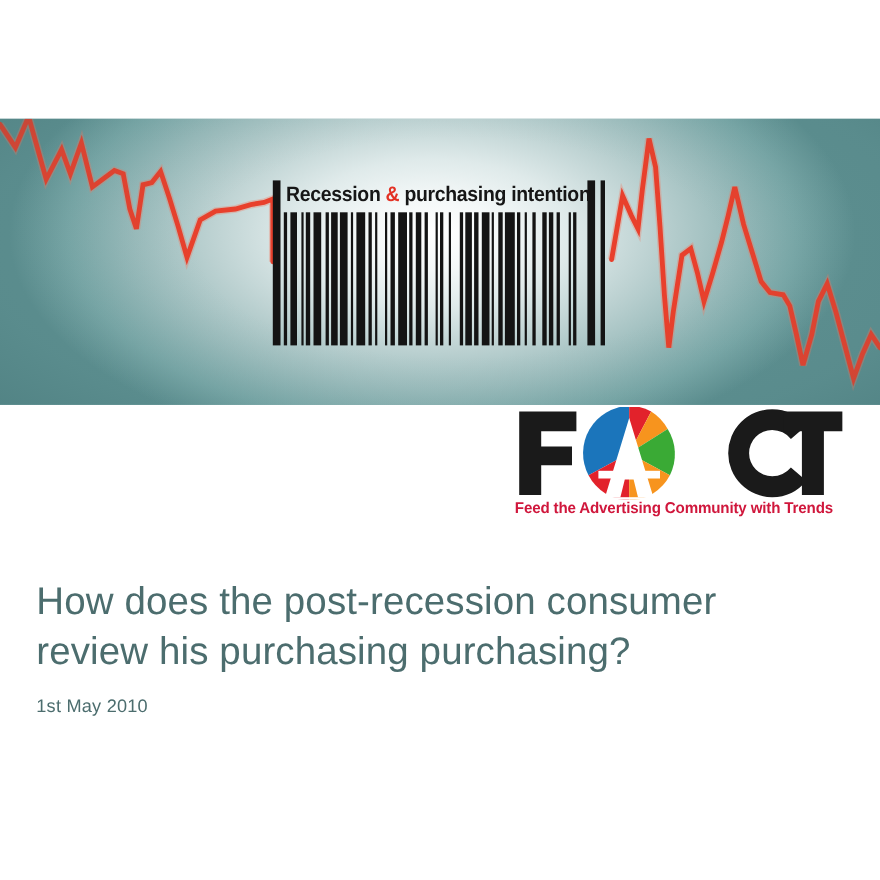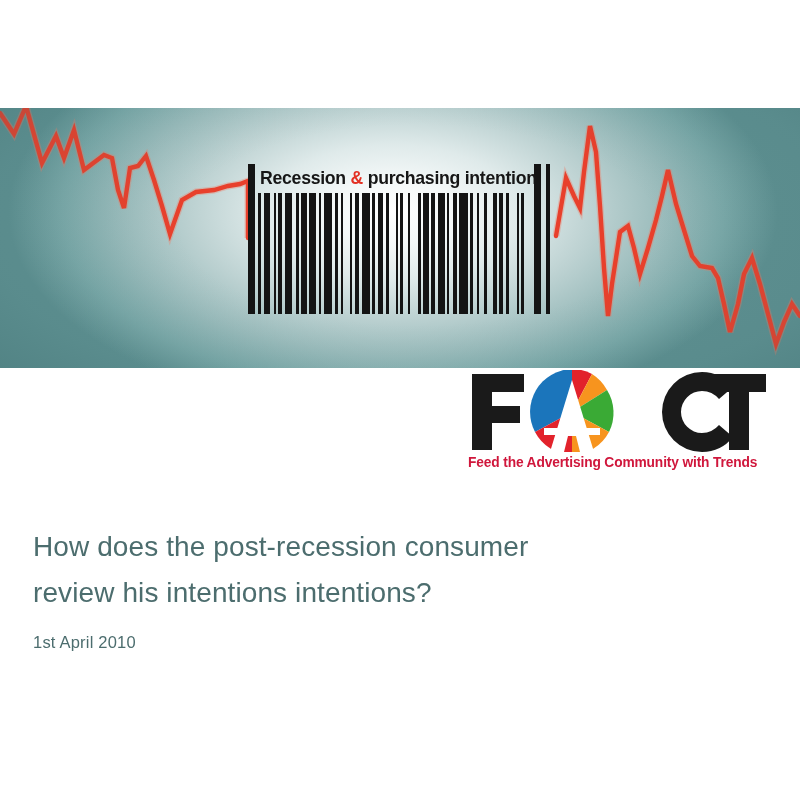--- a/index.html
+++ b/index.html
@@ -156,21 +156,21 @@
 
   
   #headline {
     position: absolute;
     left: 33px;
     top: 524px;
     width: 730px;
   }
   #headline .title {
     font-family: "Liberation Sans", sans-serif;
-    font-size: 28px;
+    font-size: 35px;
     line-height: 46px;
     font-weight: normal;
     color: #4c6d6e;
     letter-spacing: 0.1px;
     margin: 0;
   }
   #headline .date {
     margin-top: 17px;
     font-family: "Liberation Sans", sans-serif;
     font-size: 16.5px;
@@ -303,18 +303,18 @@
         <path d="M246,4 H300 V22 H283 V80 H263 V22 H246 Z" fill="#1a1a1a"></path>
       </g>
     </svg>
 
     <div class="tagline">Feed the Advertising Community with Trends</div>
   </div>
 
   <div id="headline">
     <div class="title">
       <div>How does the post-recession consumer</div>
-      <div>review his intentions intentions?</div>
+      <div>review his purchasing purchasing?</div>
     </div>
-    <div class="date">1st April 2010</div>
+    <div class="date">1st May 2010</div>
   </div>
 
 </div>
 
 </body></html>

